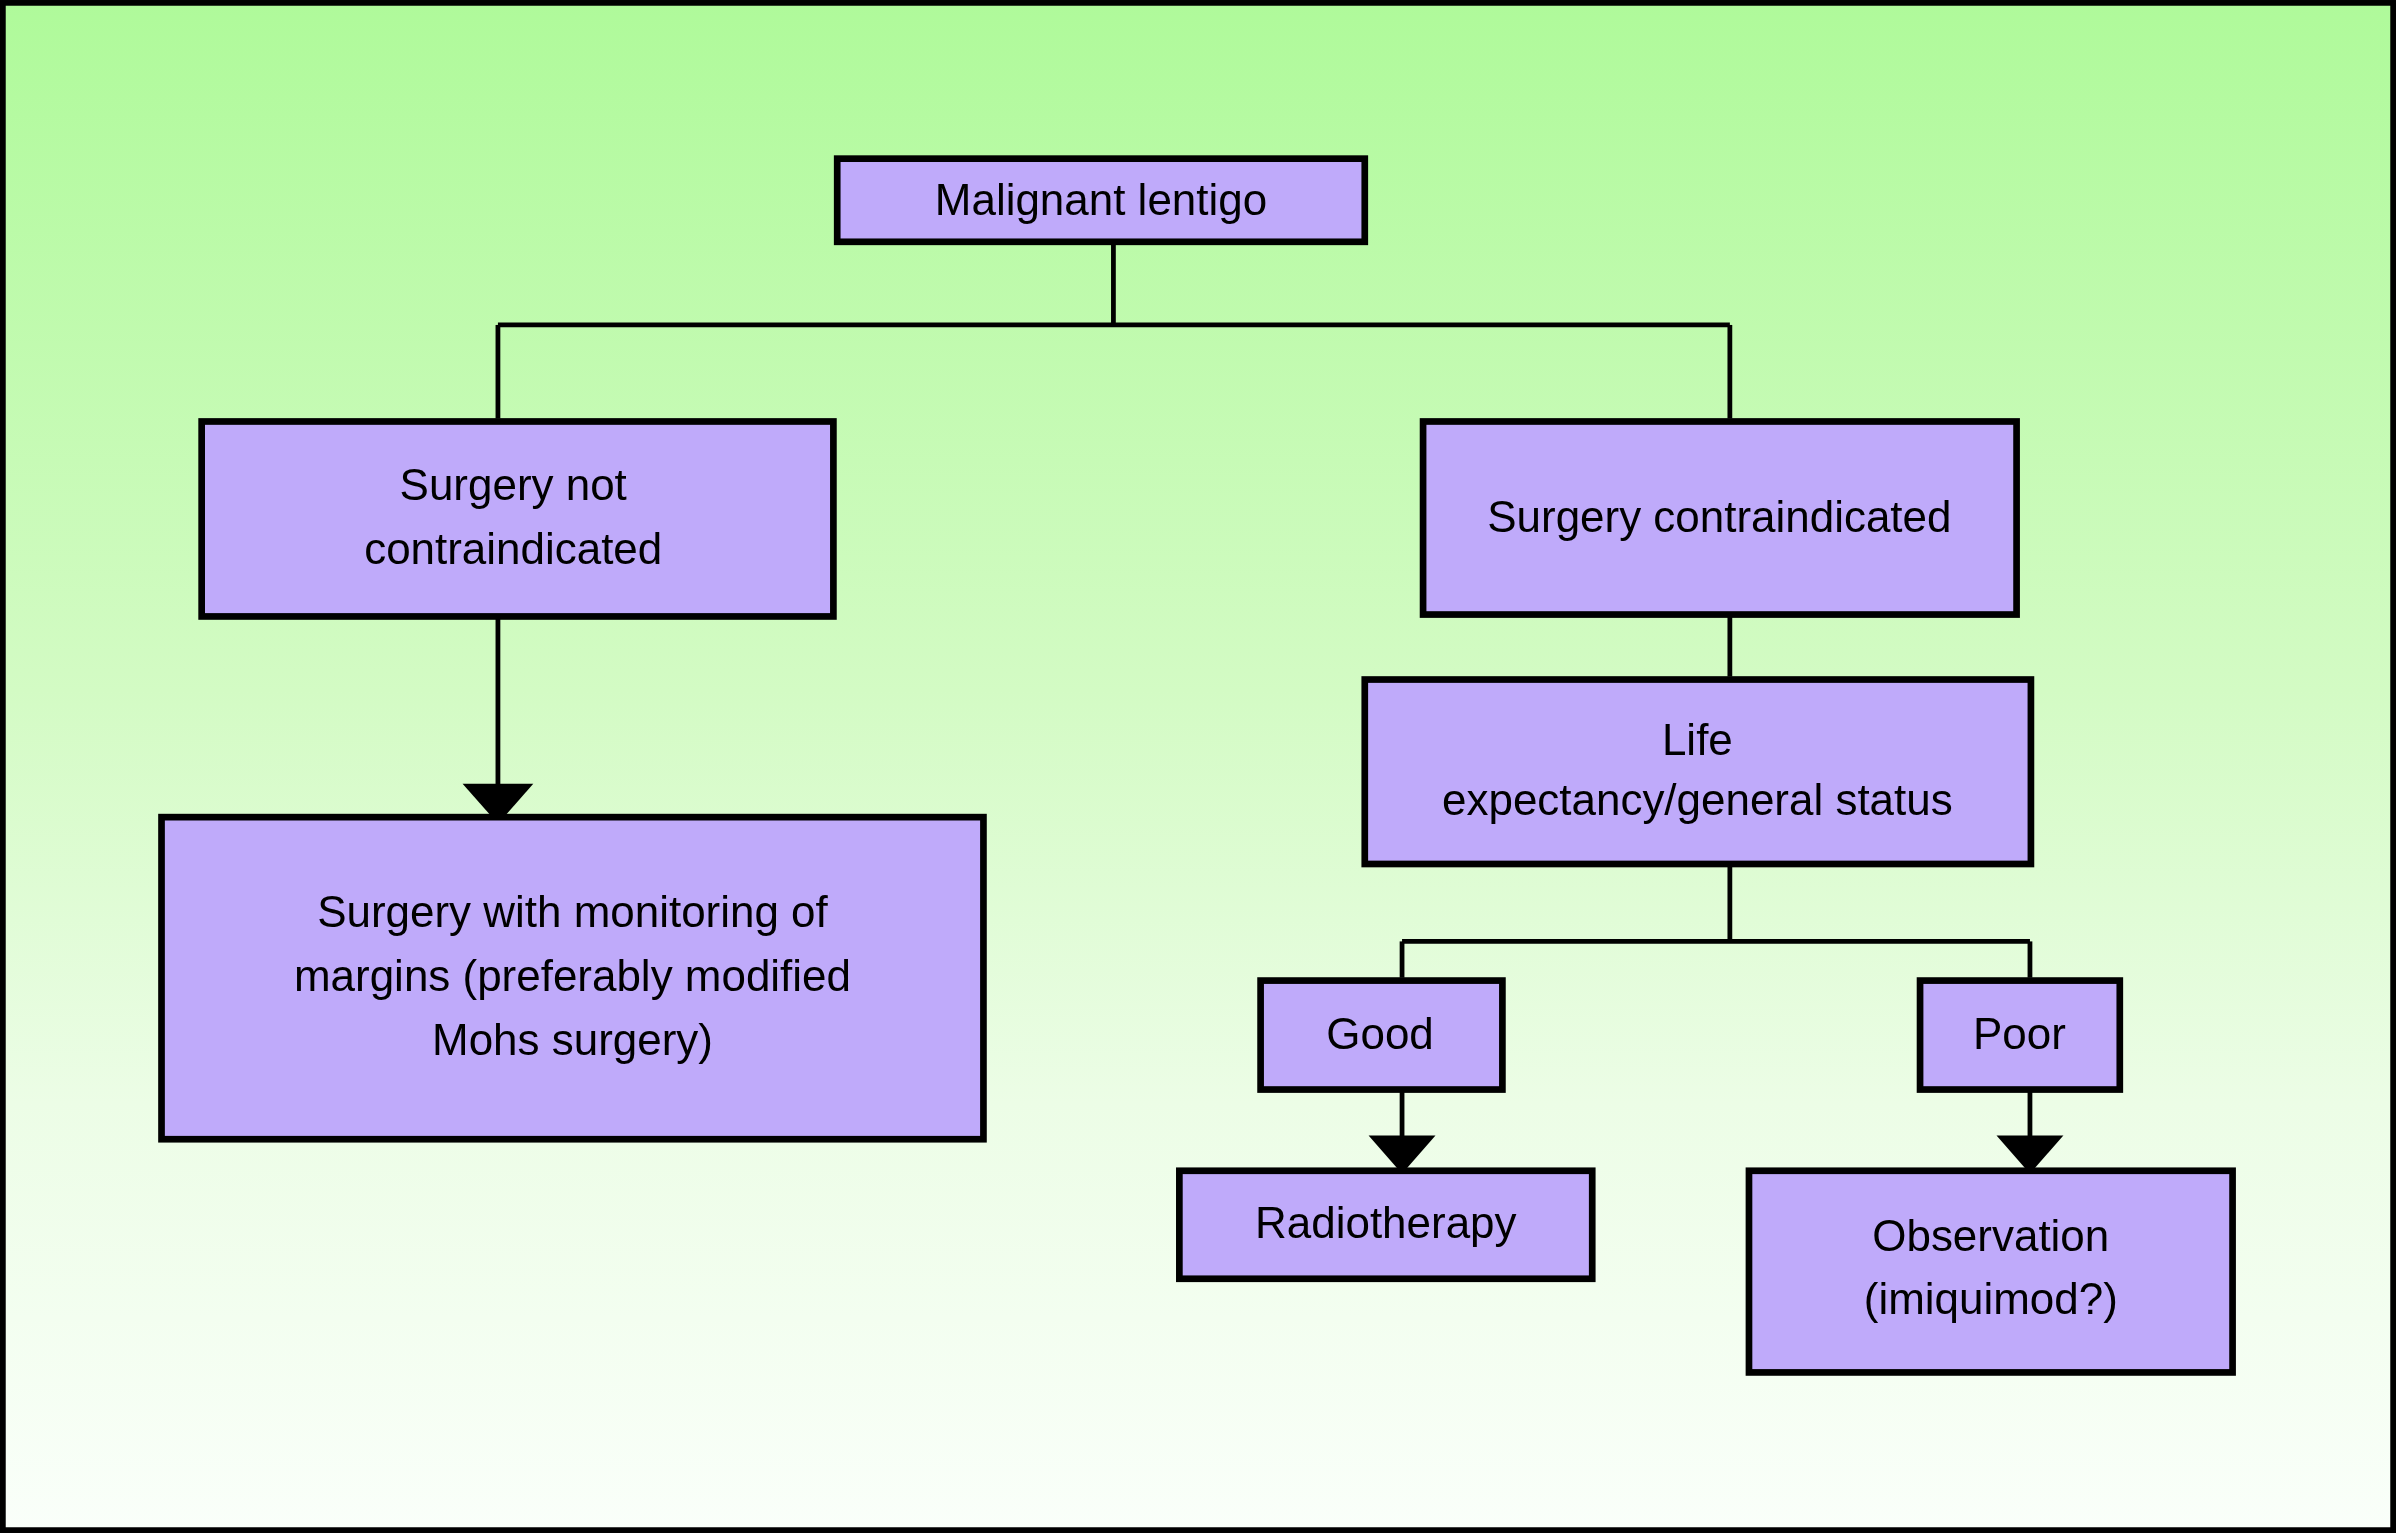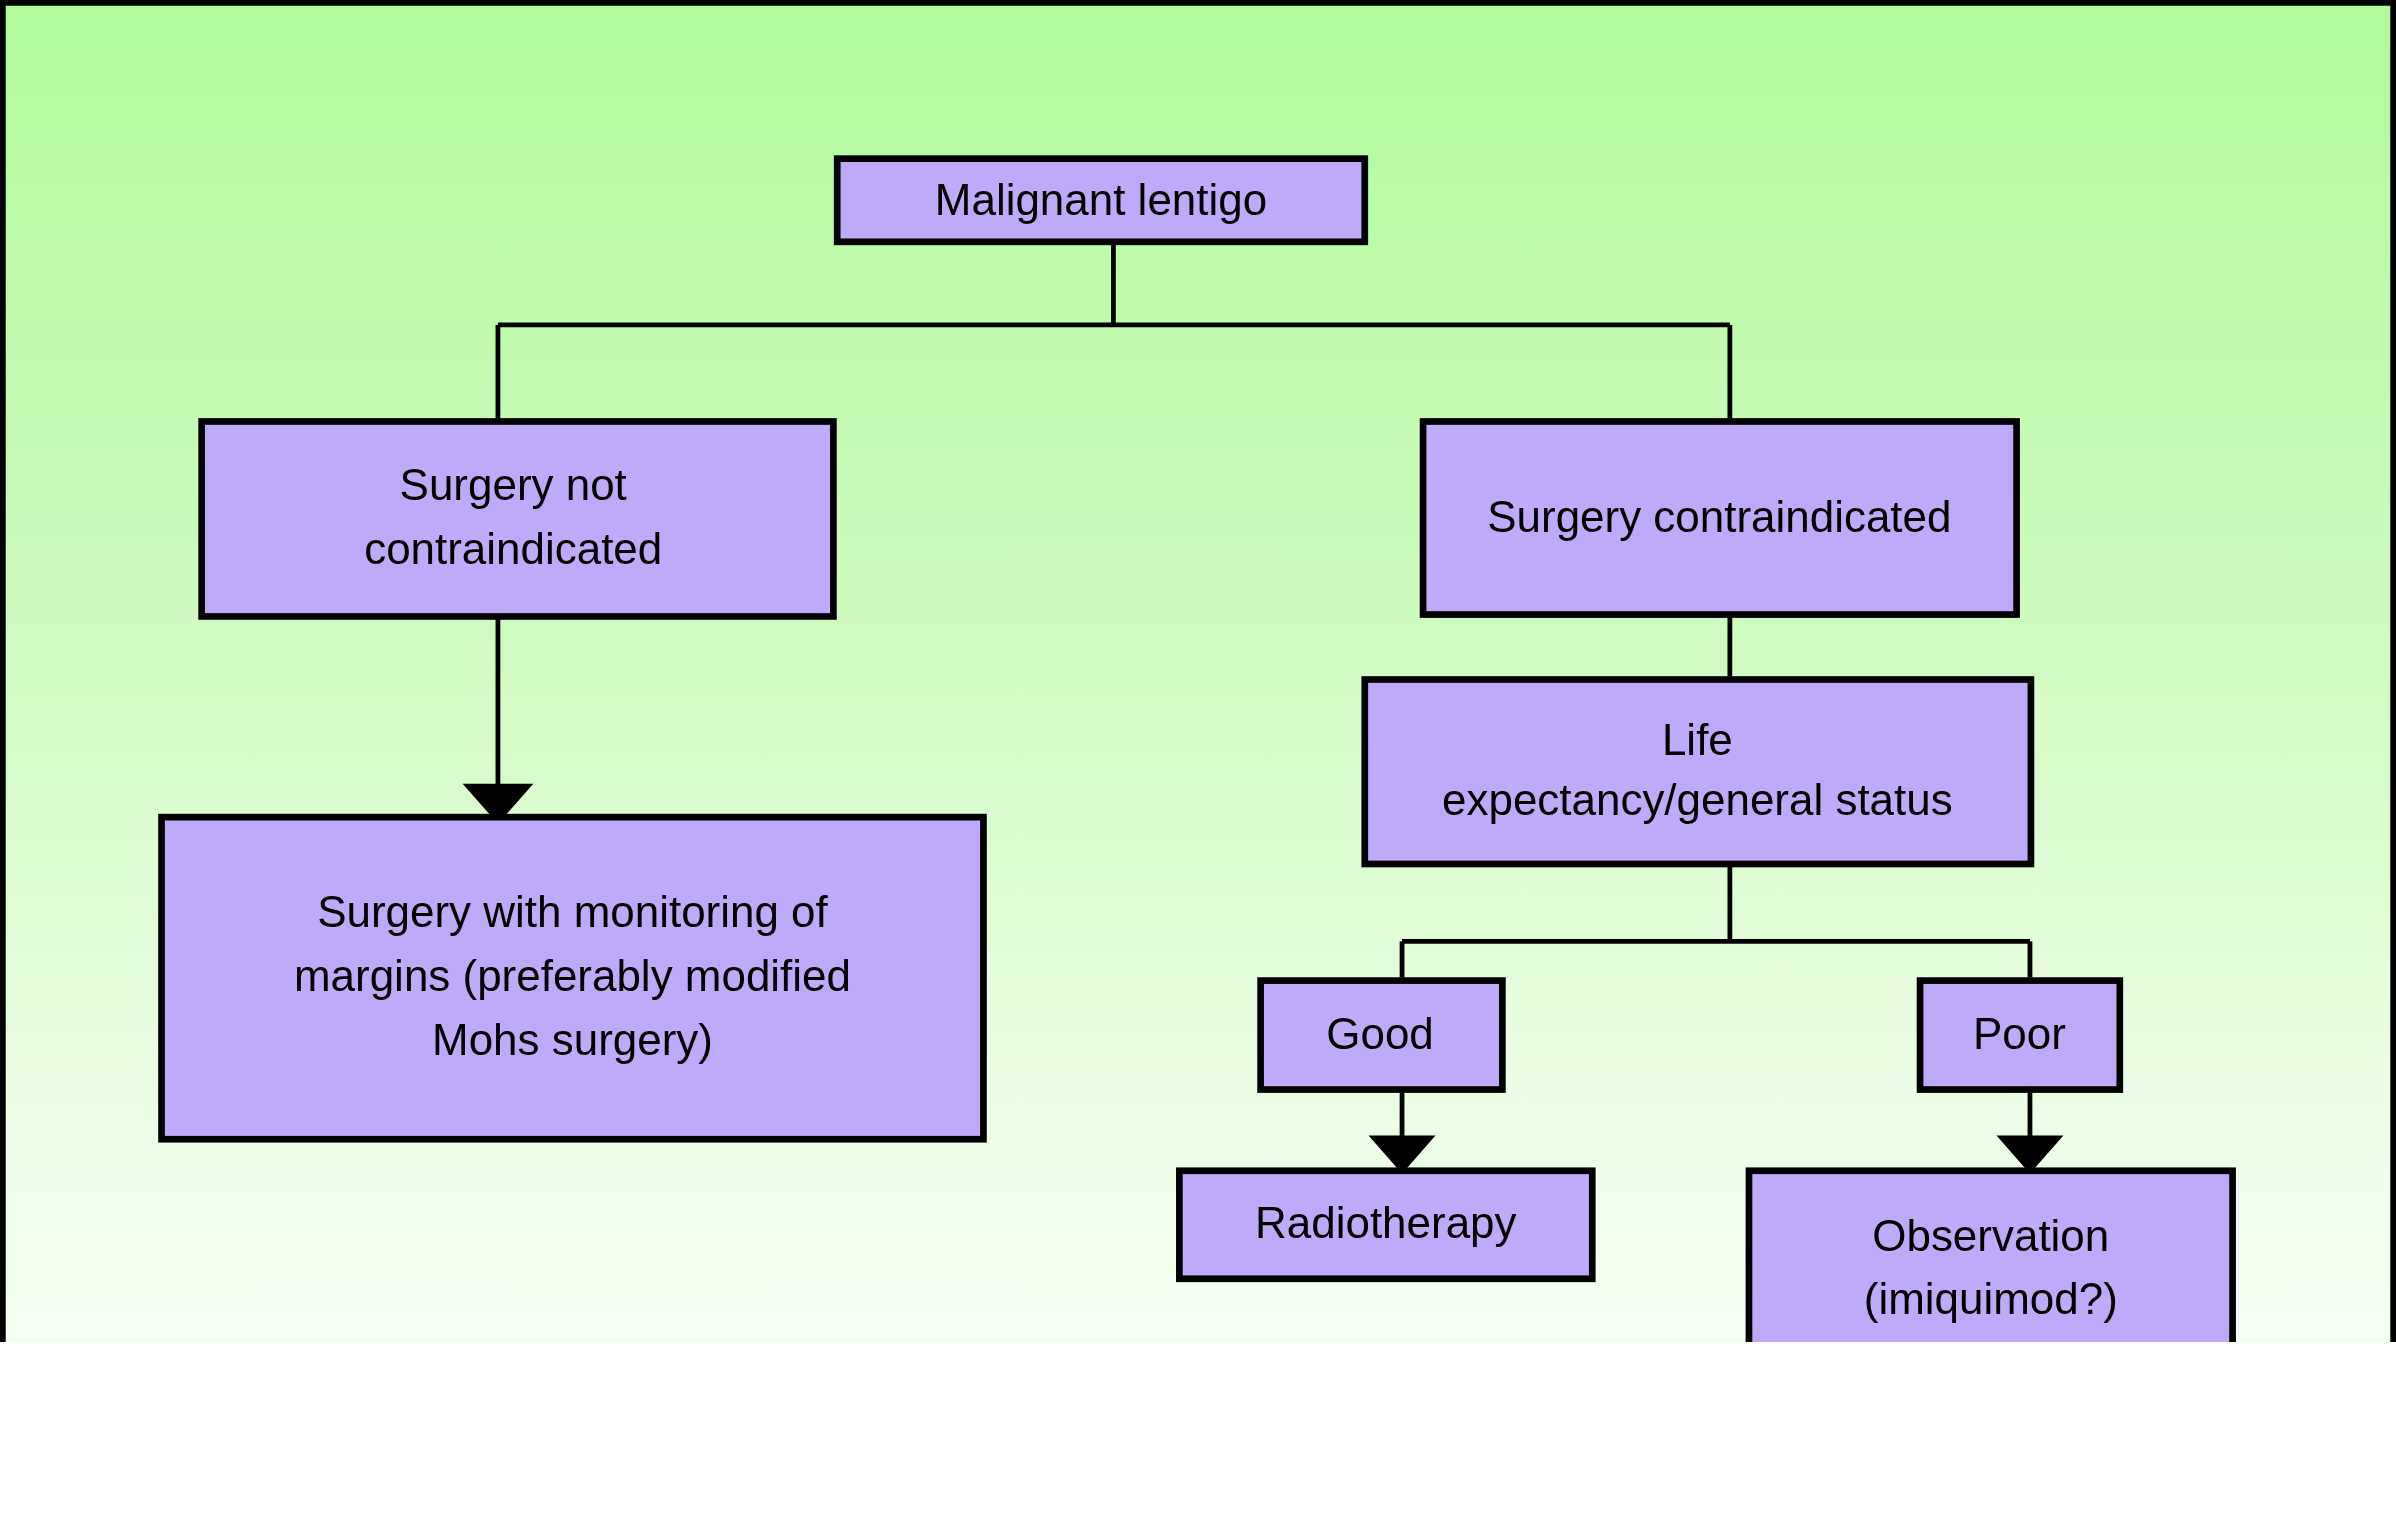--- a/index.html
+++ b/index.html
@@ -7,21 +7,21 @@
     margin: 0;
     padding: 0;
     background: #ffffff;
   }
   body {
     font-family: "Liberation Sans", sans-serif;
   }
   #figure {
     position: relative;
     width: 2396px;
-    height: 1342px;
+    height: 1533px;
     overflow: hidden;
     text-align: center;
   }
   #figure svg {
     display: block;
     width: 2396px;
     height: 1533px;
   }
   .node-box {
     stroke: #000000;

